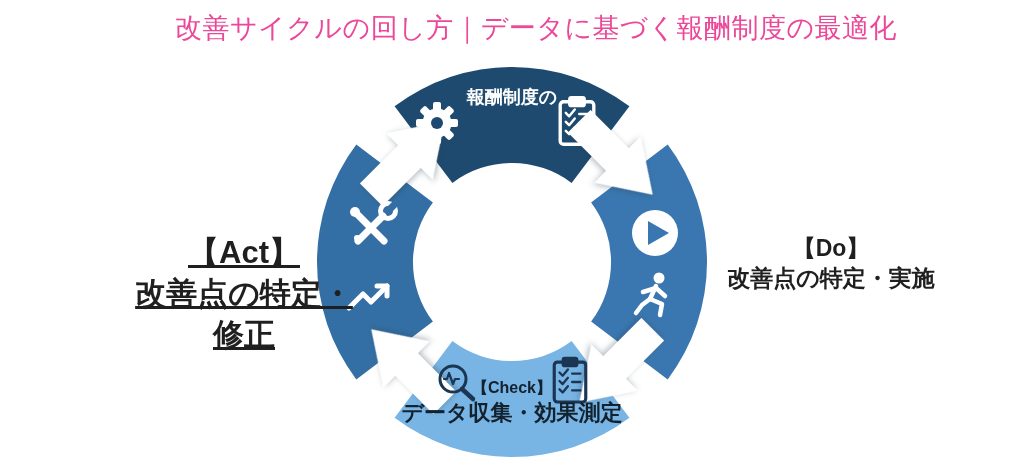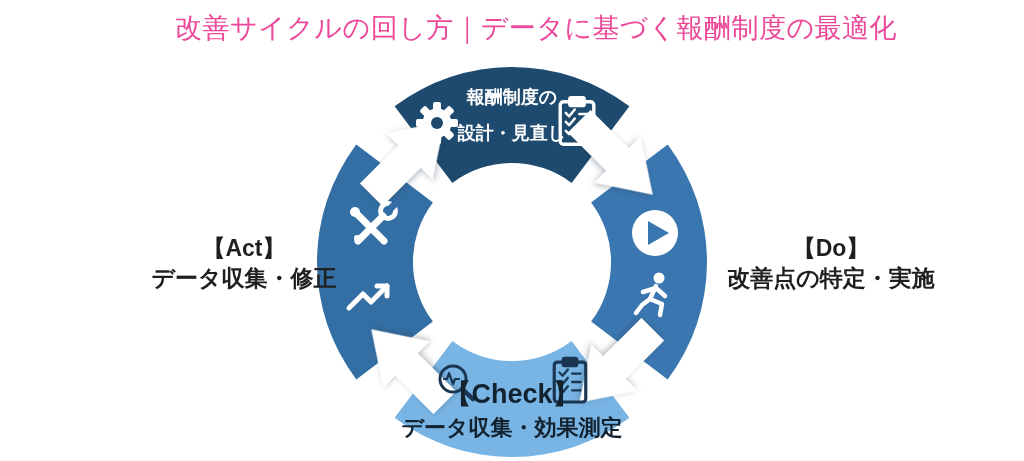--- a/index.html
+++ b/index.html
@@ -17,26 +17,26 @@
   }
   .ring-svg{position:absolute;top:0;left:0;}
   .arrow{filter:drop-shadow(0px 2px 3px rgba(40,60,80,0.35));}
   .lbl{position:absolute;text-align:center;font-weight:700;line-height:1.32;}
   .lbl .tag{display:block;}
   .lbl .ln{display:block;}
   .lbl-plan{left:402px;top:74px;width:220px;color:var(--plan-text);}
   .lbl-plan .tag{font-size:21px;}
   .lbl-plan .ln{font-size:18px;margin-top:12px;}
   .lbl-check{left:392px;top:377px;width:240px;color:var(--check-text);}
-  .lbl-check .tag{font-size:27px;}
+  .lbl-check .tag{font-size:16px;}
   .lbl-check .ln{font-size:22px;}
   .lbl-do{left:720px;top:233px;width:222px;color:var(--ink);}
   .lbl-do .tag,.lbl-do .ln{font-size:23px;}
   .lbl-act{left:133px;top:233px;width:222px;color:var(--ink);}
-  .lbl-act .tag,.lbl-act .ln{font-size:23px;}
+  .lbl-act .tag,.lbl-act .ln{font-size:31px;text-decoration:underline;}
 </style>
 </head>
 <body>
 
 <div class="stage">
 
   <h1 class="title">改善サイクルの回し方｜データに基づく報酬制度の最適化</h1>
 
   <svg class="ring-svg" width="1024" height="461" viewBox="0 0 1024 461">
     <defs>
@@ -100,31 +100,30 @@
       <circle cx="-14" cy="10" r="3" style="fill:var(--icon-light)" stroke="none"></circle>
     </g>
     <g transform="translate(369,296)" style="stroke:var(--icon-light)" stroke-width="5" fill="none" stroke-linecap="round" stroke-linejoin="round">
       <path d="M-20 12 L-6 -2 L2 6 L18 -10"></path>
       <path d="M8 -10 L18 -10 L18 0"></path>
     </g>
   </svg>
 
   <div class="lbl lbl-plan">
     <span class="ln">報酬制度の</span>
-    <span class="ln">設計・見直し</span>
   </div>
 
   <div class="lbl lbl-do">
     <span class="tag">【Do】</span>
     <span class="ln">改善点の特定・実施</span>
   </div>
 
   <div class="lbl lbl-check">
     <span class="tag">【Check】</span>
     <span class="ln">データ収集・効果測定</span>
   </div>
 
   <div class="lbl lbl-act">
     <span class="tag">【Act】</span>
-    <span class="ln">データ収集・修正</span>
+    <span class="ln">改善点の特定・修正</span>
   </div>
 
 </div>
 
 </body></html>

